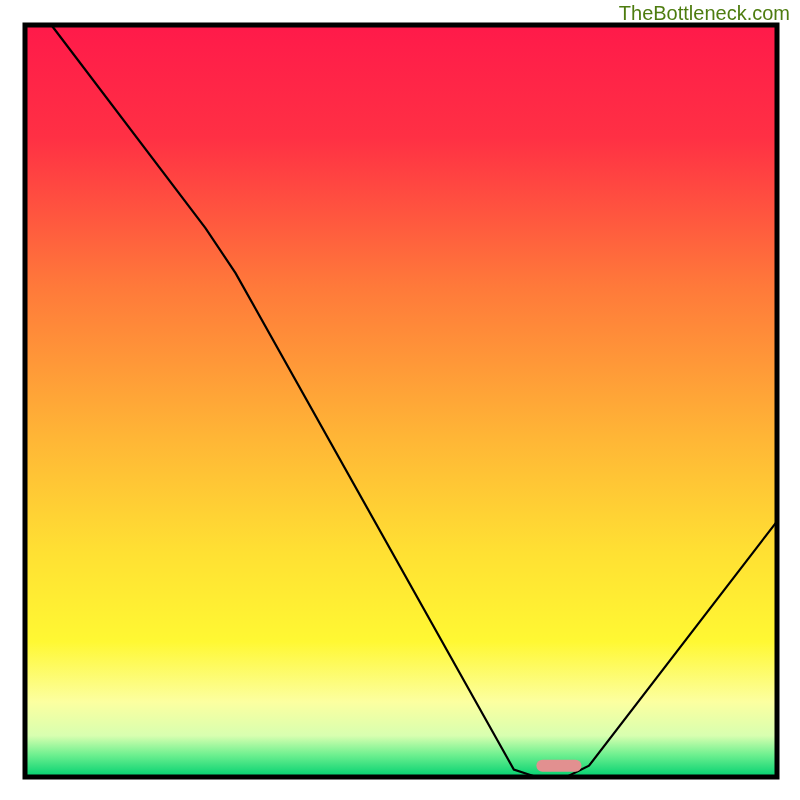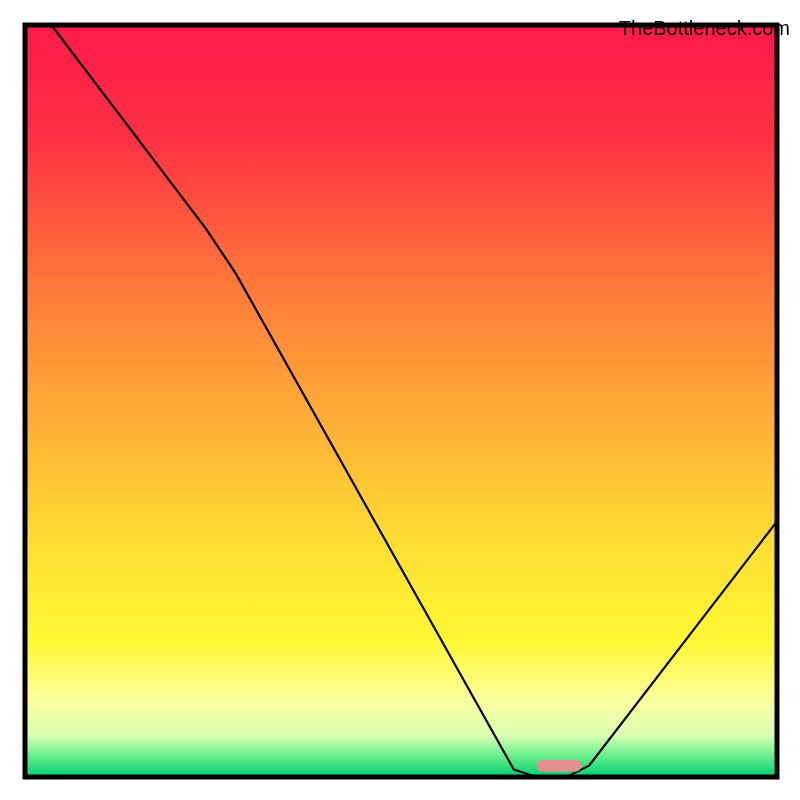--- a/index.html
+++ b/index.html
@@ -8,25 +8,24 @@
     background: #ffffff;
     width: 800px;
     height: 800px;
     position: relative;
     font-family: Arial, sans-serif;
   }
   .watermark {
     position: absolute;
     top: 2px;
     right: 10px;
-    color: #000000;
+    color: #4d7c0f;
     font-size: 20px;
     font-weight: 500;
     z-index: 10;
-    margin-top: 15px;
   }
   svg {
     display: block;
   }
 </style>
 </head>
 <body>
 
 <div class="watermark">TheBottleneck.com</div>
 

